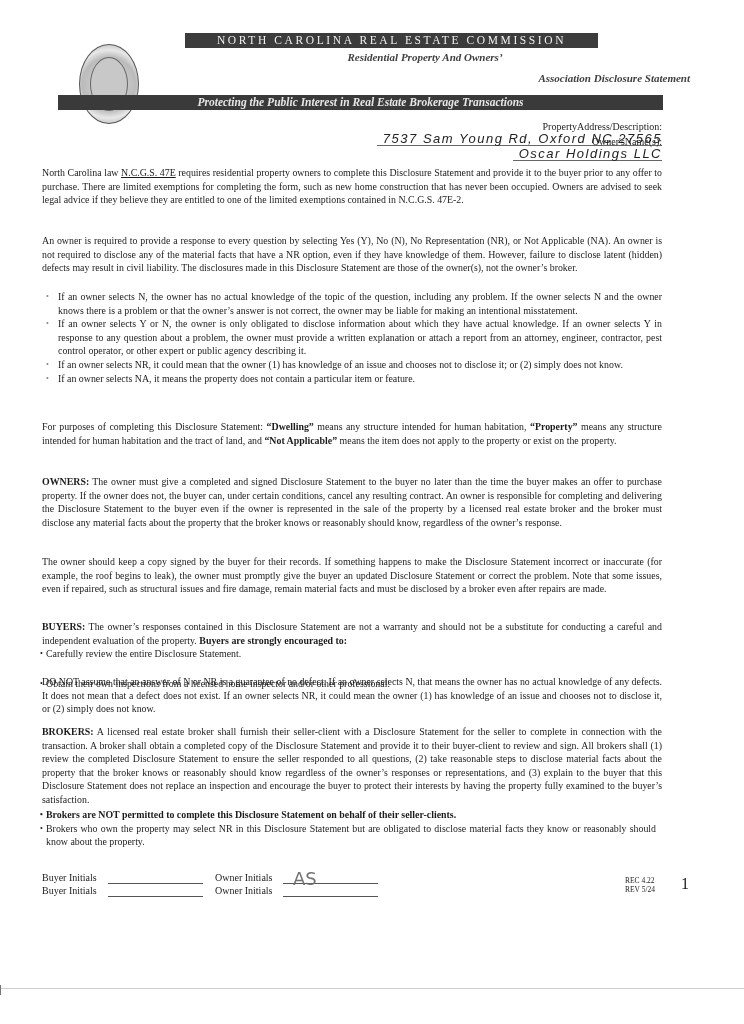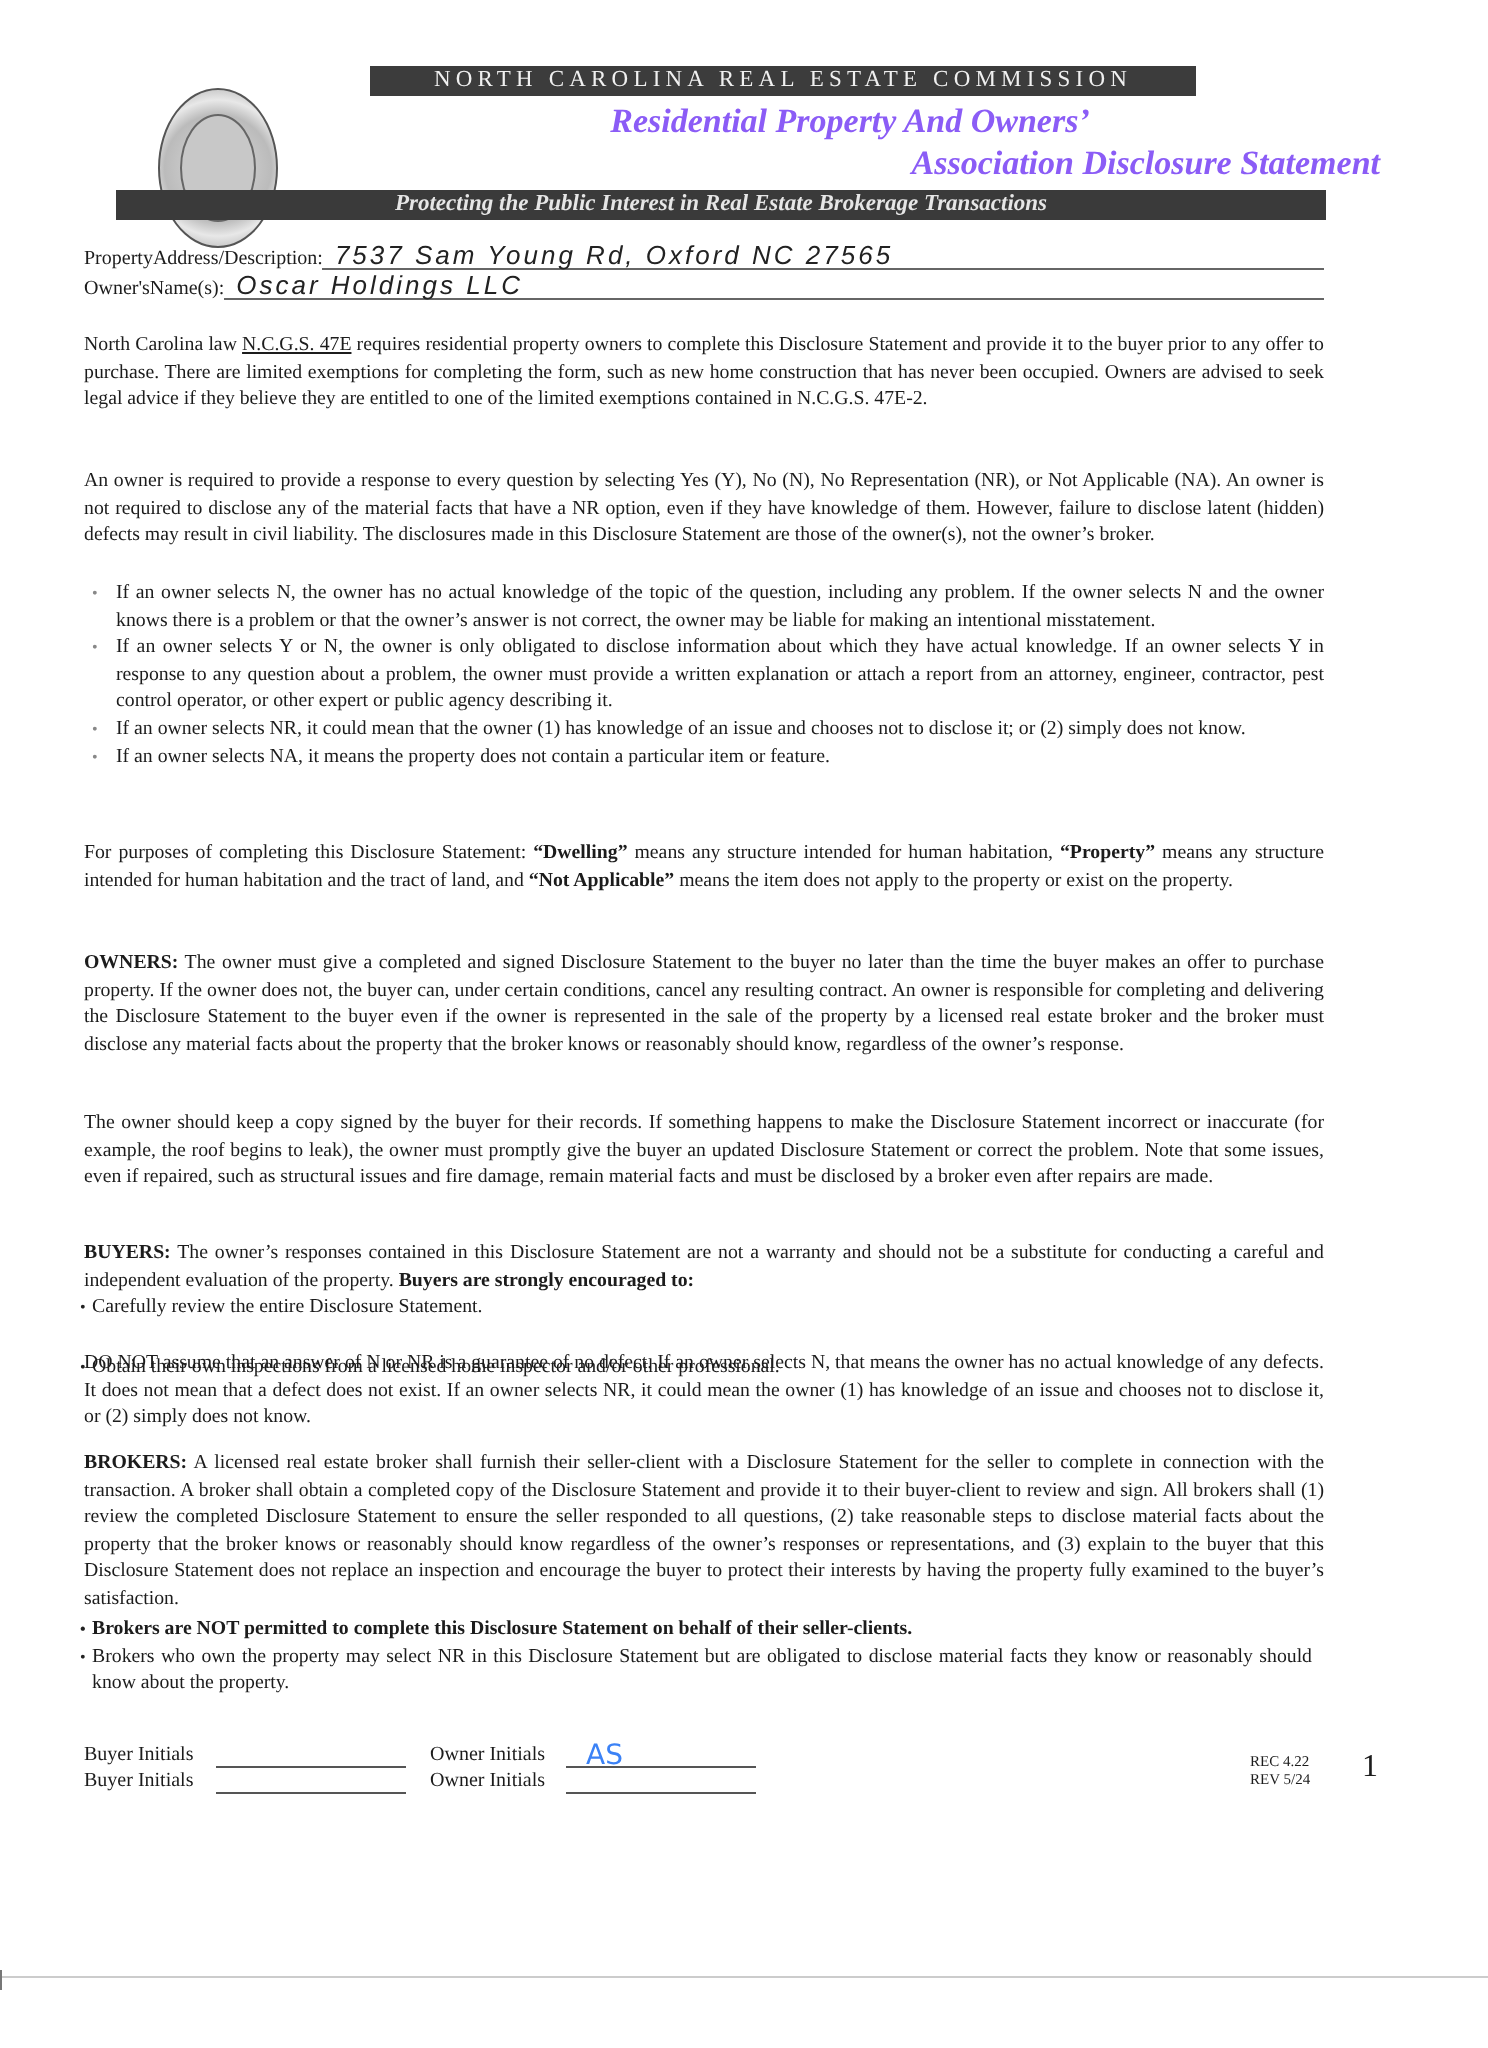--- a/index.html
+++ b/index.html
@@ -5,44 +5,44 @@
   html, body { margin:0; padding:0; }
   body { width:744px; height:1024px; background:#fff; position:relative; overflow:hidden;
          font-family:"Liberation Serif", serif; color:#1c1c1c; }
   .seal { position:absolute; left:79px; top:44px; width:58px; height:78px; border-radius:50%;
           border:1.5px solid #555; background:radial-gradient(circle, #ddd 0%, #bbb 55%, #e8e8e8 70%, #999 100%); }
   .seal-inner { position:absolute; left:10px; top:12px; width:36px; height:52px; border-radius:50%;
           border:1px solid #666; background:#c8c8c8; }
   .commission-bar { position:absolute; left:185px; top:33px; width:413px; height:15px; background:#3c3c3c;
           color:#f0f0f0; font-size:11.5px; letter-spacing:2.6px; text-align:center; line-height:15px; }
   .title { position:absolute; left:160px; width:530px; text-align:center; font-weight:bold; font-style:italic;
-          font-size:17px; color:#8b5cf6; }
+          font-size:11px; color:#404040; }
   .title.l1 { top:51px; }
   .title.l2 { top:72px;text-align:right; }
   .protect-bar { position:absolute; left:58px; top:95px; width:605px; height:15px; background:#3a3a3a;
           color:#e6e6e6; font-style:italic; font-weight:bold; font-size:11.5px; text-align:center; line-height:15px; }
-  .field-row { position:absolute; left:42px; width:620px; font-size:10px; display:flex; align-items:flex-end; }
+  .field-row { position:absolute; left:42px; width:620px; font-size:10px; display:flex; align-items:flex-end;flex-direction:column; }
   .field-row .lbl { white-space:nowrap; }
   .field-row .val { flex:1; border-bottom:1px solid #666; font-family:Liberation Sans, sans-serif;
           font-style:italic; font-size:13px; color:#222; padding-left:6px; line-height:13px; letter-spacing:1.5px; }
   .fr1 { top:121px; } .fr2 { top:136px; }
   .para { position:absolute; left:42px; width:620px; font-size:9.9px; line-height:13.6px; text-align:justify; }
   .para u { text-decoration:underline; }
   .bullets { position:absolute; left:42px; width:620px; font-size:9.9px; line-height:13.6px; margin:0; padding:0; list-style:none; }
   .bullets li { position:relative; padding-left:16px; text-align:justify; }
   .bullets li::before { content:"•"; position:absolute; left:4px; color:#888; font-size:8px; }
   .bullets.dark li::before { color:#222; }
   .b { font-weight:bold; }
   .initials { position:absolute; left:42px; top:871px; font-size:10px; line-height:13px; }
   .init-row { display:flex; align-items:flex-end; height:13px; }
   .init-row .lab { width:66px; }
   .init-row .line { width:95px; border-bottom:1px solid #555; margin-right:12px; height:11px; }
   .init-row .olab { width:68px; }
   .init-row .oline { width:95px; border-bottom:1px solid #555; height:11px; position:relative; }
-  .owner-sig { position:absolute; left:10px; bottom:-2px; font-family:"DejaVu Sans", sans-serif; font-size:14px; color:#3b82f6; }
+  .owner-sig { position:absolute; left:10px; bottom:-2px; font-family:"DejaVu Sans", sans-serif; font-size:18px; color:#737373; }
   .rev { position:absolute; left:625px; top:876px; font-size:7.5px; line-height:9px; }
   .pagenum { position:absolute; left:681px; top:875px; font-size:16px; }
   .scan-line { position:absolute; left:0; top:988px; width:744px; height:1px; background:#ccc; }
   .scan-tick { position:absolute; left:0; top:985px; width:1px; height:10px; background:#777; }
 </style>
 </head>
 <body>
 
 <div class="seal">
     <div class="seal-inner"></div>

